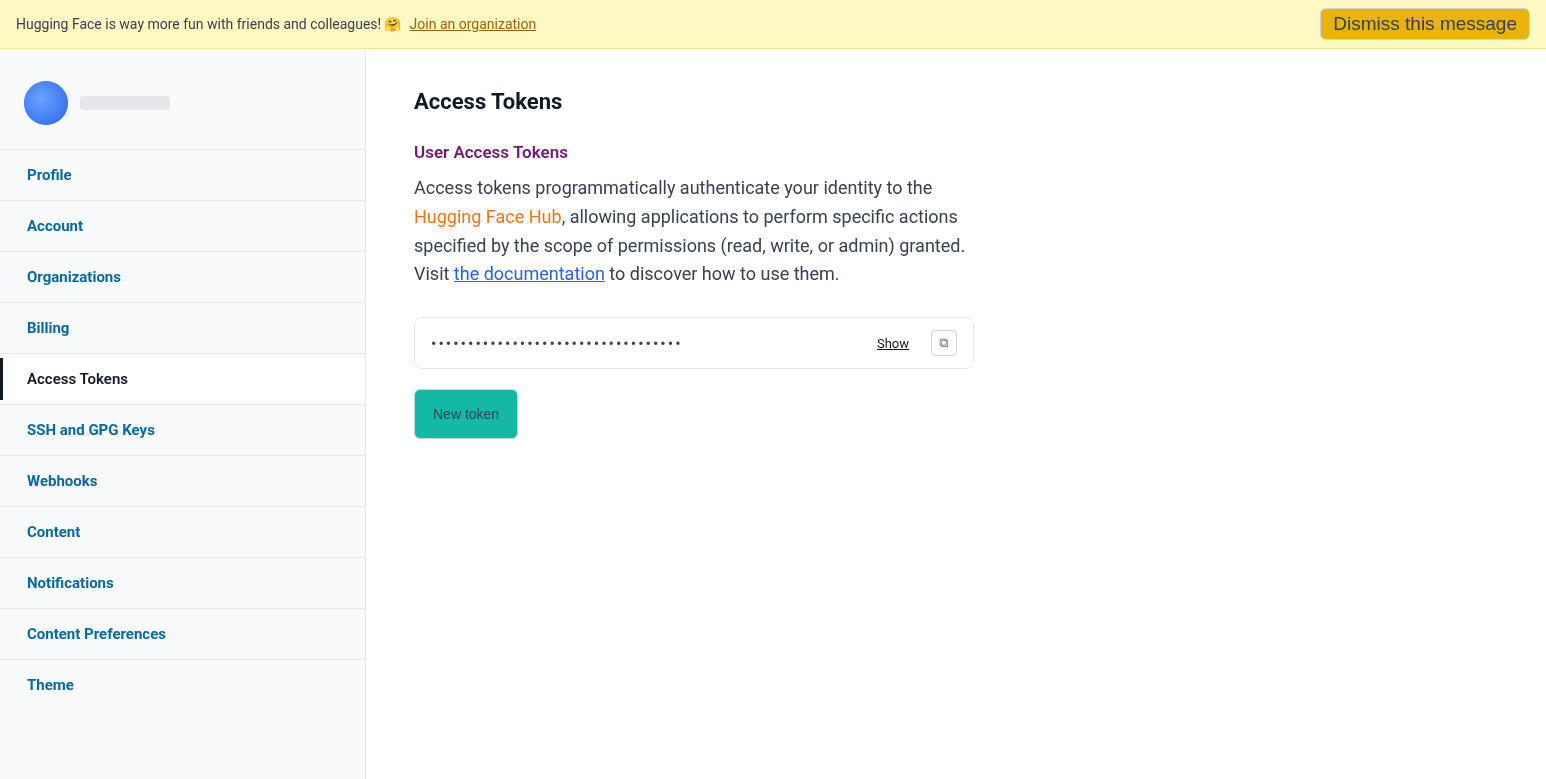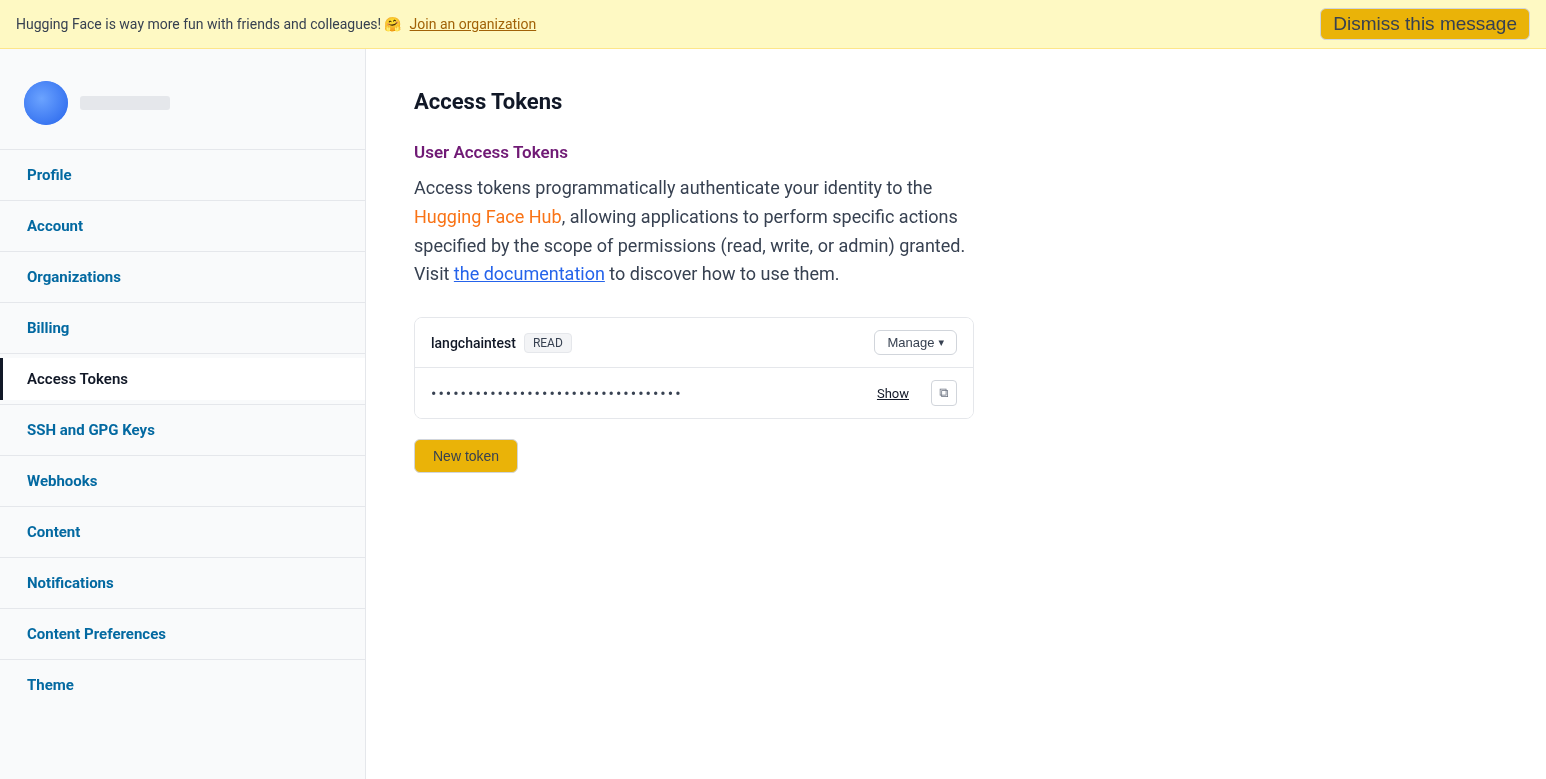--- a/index.html
+++ b/index.html
@@ -204,24 +204,24 @@
       cursor: pointer;
       display: flex;
       align-items: center;
       justify-content: center;
       color: #6b7280;
       font-size: 13px;
     }
 
     
     .new-token-btn {
-      background: #eab308;
+      background: #14b8a6;
       border: 1px solid #d1d5db;
       border-radius: 6px;
-      padding: 8px 18px;
+      padding: 16px 18px;
       font-size: 14px;
       cursor: pointer;
       color: #374151;
     }
 
     .chevron { font-size: 11px; }
   </style>
 </head>
 <body>
 
@@ -269,30 +269,20 @@
   <main class="main">
     <h1 class="page-title">Access Tokens</h1>
 
     <h2 class="section-title">User Access Tokens</h2>
 
     <p class="description">
       <span>Access tokens programmatically authenticate your identity to the </span><a href="#" style="color:#f97316;text-decoration:none;">Hugging Face Hub</a><span>, allowing applications to perform specific actions specified by the scope of permissions (read, write, or admin) granted. Visit </span><a href="#" class="blue-link" style="color:#2563eb;text-decoration:underline;">the documentation</a><span> to discover how to use them.</span>
     </p>
 
     <div class="token-card">
-      <div class="token-header">
-        <div class="token-name-row">
-          <span class="token-name">langchaintest</span>
-          <span class="token-badge">READ</span>
-        </div>
-        <button class="manage-btn">
-          <span>Manage</span>
-          <span class="chevron">▾</span>
-        </button>
-      </div>
       <div class="token-value-row">
         <span class="token-dots">••••••••••••••••••••••••••••••••••</span>
         <div class="token-actions">
           <span class="show-link">Show</span>
           <button class="copy-btn" title="Copy">
             <span style="font-size:13px;">⧉</span>
           </button>
         </div>
       </div>
     </div>

